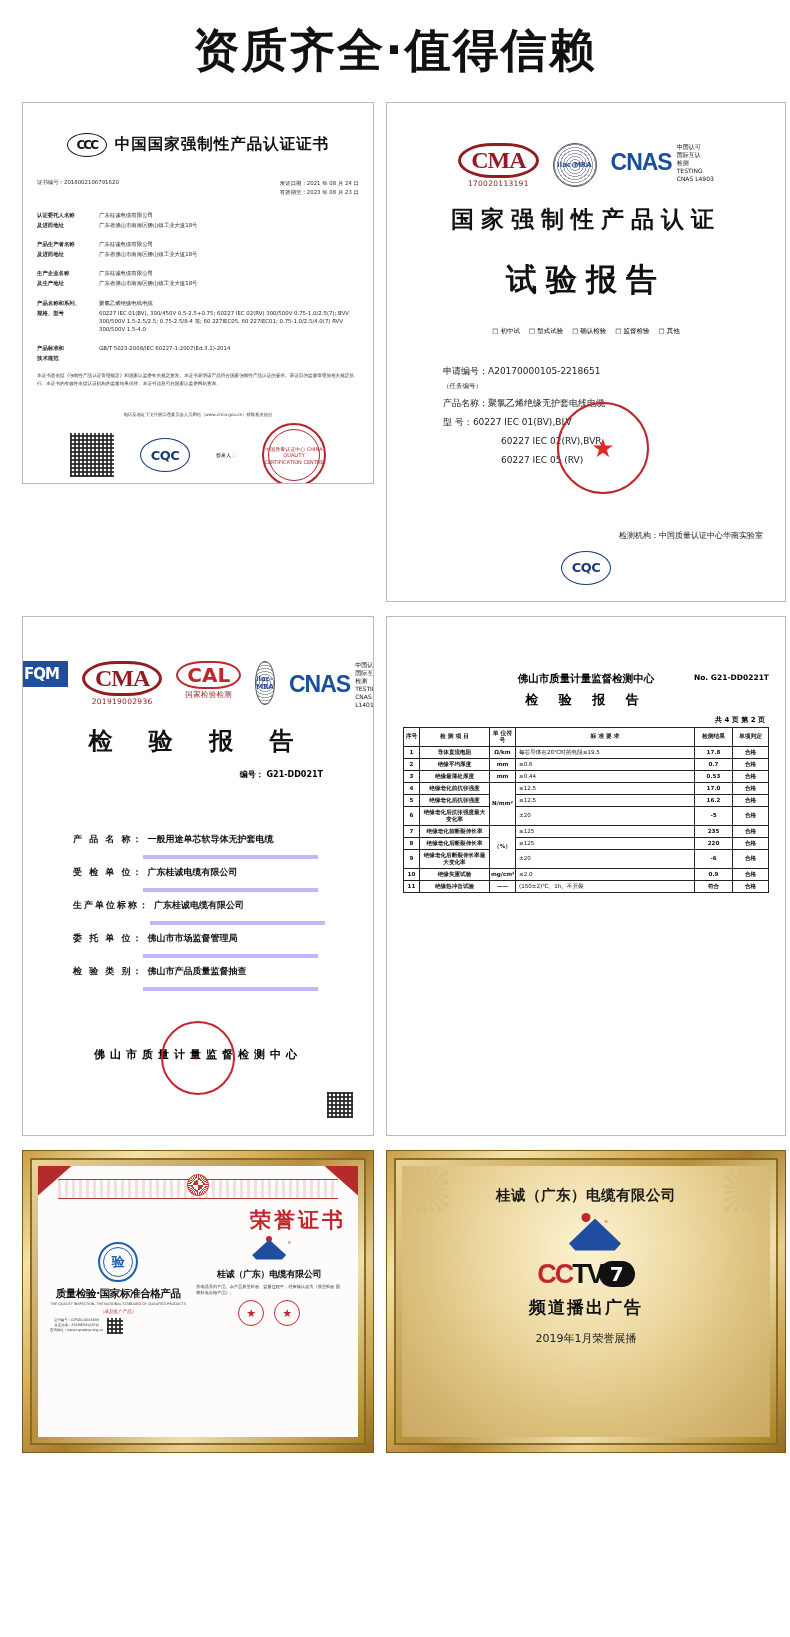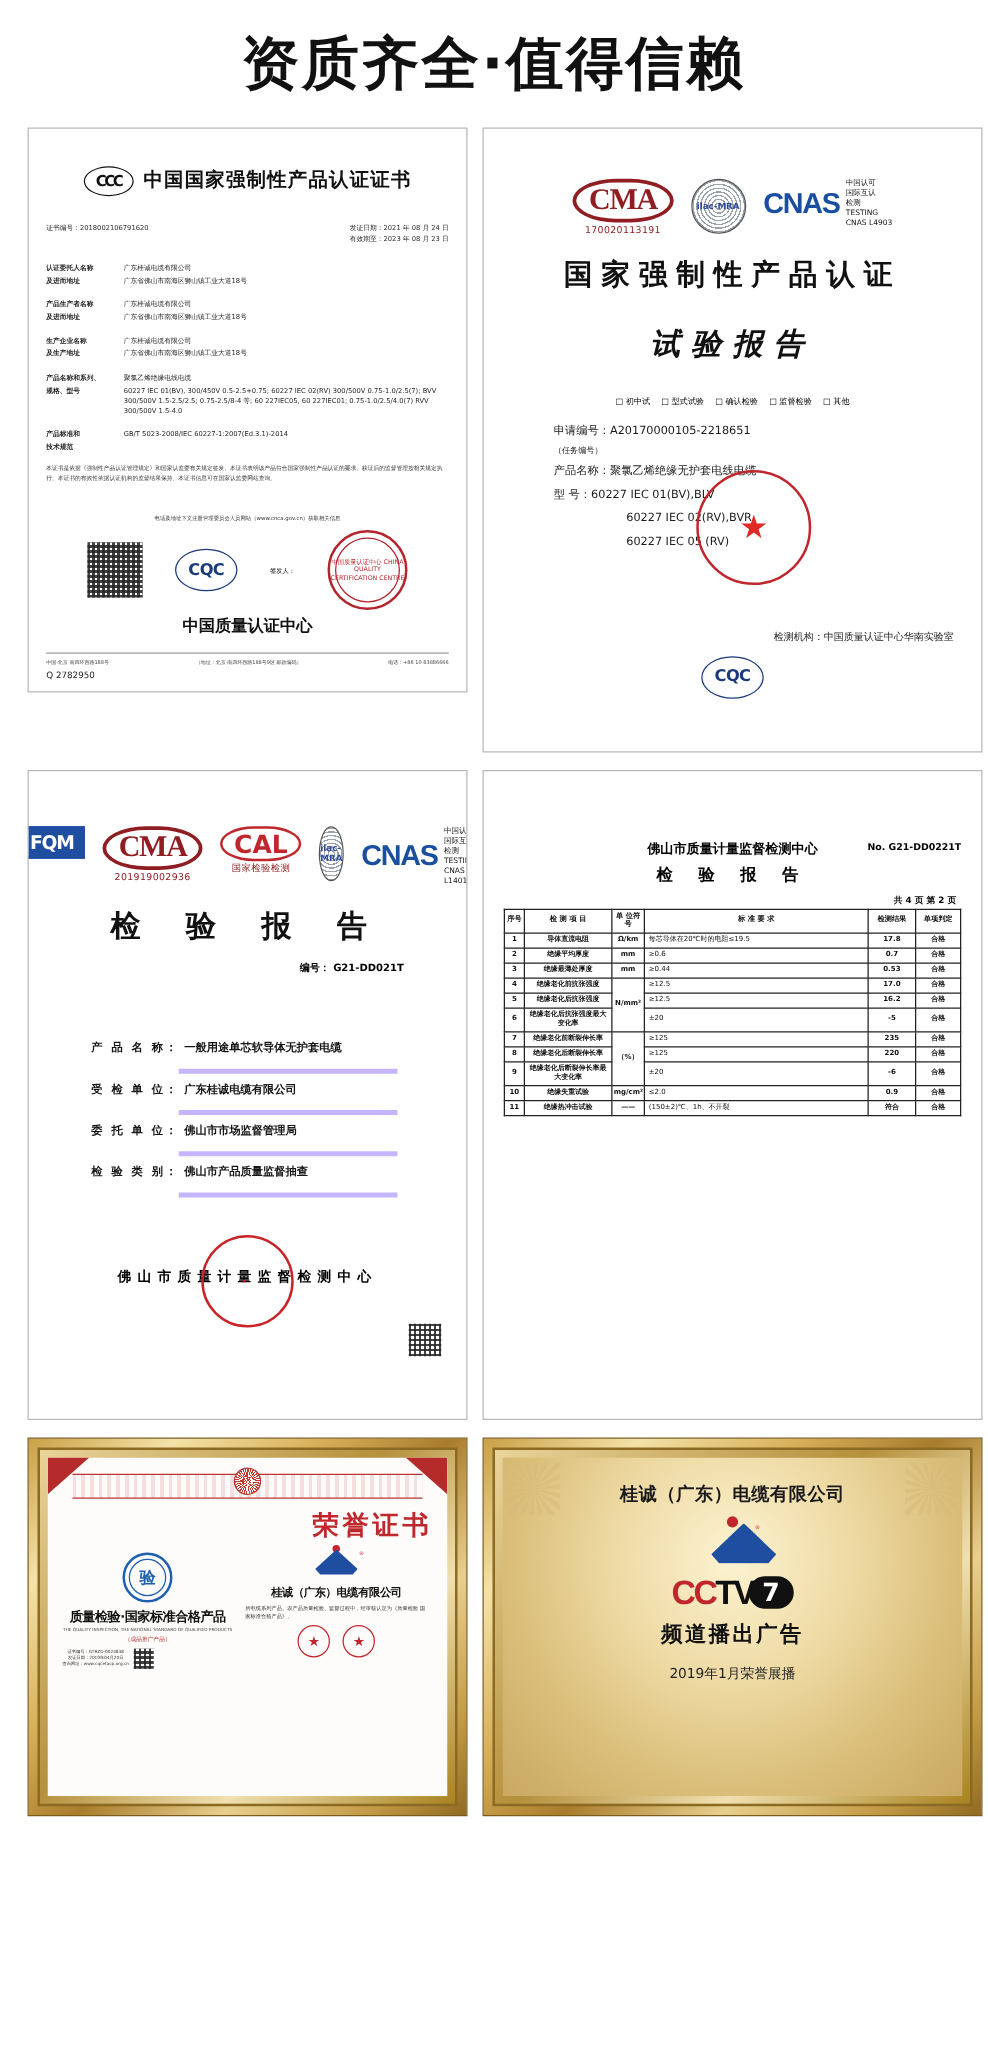--- a/index.html
+++ b/index.html
@@ -31,21 +31,21 @@
   }
 
   .cert {
     background: #fff;
     border: 1px solid #b9b9b9;
     position: relative;
     overflow: hidden;
   }
 
   
-  .c1 { height: 452px; padding: 16px 14px 10px 14px; }
+  .c1 { height: 382px; padding: 16px 14px 10px 14px; }
   .c1 .title-row {
     display:flex; align-items:center; justify-content:center; gap:8px;
     margin-top: 14px;
   }
   .ccc-mark {
     width: 40px; height: 24px; border: 1.6px solid #111; border-radius: 50%;
     display:flex; align-items:center; justify-content:center;
     font-size: 12px; letter-spacing: -2px; font-weight:bold; color:#111;
   }
   .c1 .title { font-size: 15.5px; font-weight: bold; color:#111; letter-spacing:1px; }
@@ -101,25 +101,25 @@
     font-size:7px;color:#2d4b9a;font-weight:bold;
   }
   .cnas {
     color:#1a4fa0; font-weight:bold; font-size:23px; letter-spacing:-1px;
     font-family:"Liberation Sans", sans-serif; position:relative;
   }
   .cnas-wrap{display:flex;align-items:center;gap:5px;}
   .cnas-txt{font-size:6px;line-height:1.35;color:#111;}
   .c2 .bigtitle { text-align:center; font-size:23px; font-weight:bold; color:#111;
       letter-spacing:7px; margin-top:16px; font-family:"DejaVu Serif", serif;}
-  .c2 .bigtitle2 { text-align:center; font-size:24px; font-weight:bold; color:#111;
-      letter-spacing:9px; margin-top:24px; font-family:"DejaVu Serif", serif;font-style:italic;}
+  .c2 .bigtitle2 { text-align:center; font-size:31px; font-weight:bold; color:#111;
+      letter-spacing:9px; margin-top:24px; font-family:"DejaVu Serif", serif;}
   .c2 .checks { display:flex; justify-content:center; gap:9px; margin-top:26px; font-size:6.5px;}
   .c2 .checks span:before{content:"\25A1"; margin-right:2px;}
-  .c2 .fields { margin-top:10px; font-size:9px; color:#1b1b1b; line-height:2.1;
+  .c2 .fields { margin-top:26px; font-size:9px; color:#1b1b1b; line-height:2.1;
       padding-left:34px; position:relative;}
   .c2 .fields .small{font-size:6.5px;}
   .c2 .seal-red {
     position:absolute; left:148px; top:40px;
     width:92px;height:92px;border-radius:50%;border:2.5px solid #c0272d;
     display:flex;align-items:center;justify-content:center;color:#c0272d;
   }
   .star { color:#e02a26; font-size:26px; line-height:1; }
   .c2 .org { text-align:right; font-size:8px; margin-top:60px; color:#1b1b1b;}
   .c2 .cqc-bottom { display:flex; justify-content:center; margin-top:10px;}
@@ -424,20 +424,21 @@
 
     <div class="bigtitle">检 验 报 告</div>
     <div class="num">
       <span>编号：</span>
       <span>G21-DD021T</span>
     </div>
 
     <div class="flds">
       <div><span class="k">产 品 名 称：</span><span class="v">一般用途单芯软导体无护套电缆</span></div>
       <div><span class="k">受 检 单 位：</span><span class="v">广东桂诚电缆有限公司</span></div>
+      <div><span class="k">生产单位标称：</span><span class="v">广东桂诚电缆有限公司</span></div>
       <div><span class="k">委 托 单 位：</span><span class="v">佛山市市场监督管理局</span></div>
       <div><span class="k">检 验 类 别：</span><span class="v">佛山市产品质量监督抽查</span></div>
     </div>
 
     <div class="center">
       <span>佛山市质量计量监督检测中心</span>
       <span class="seal-abs">★</span>
     </div>
     <div class="qr-sm"></div>
   </div>

